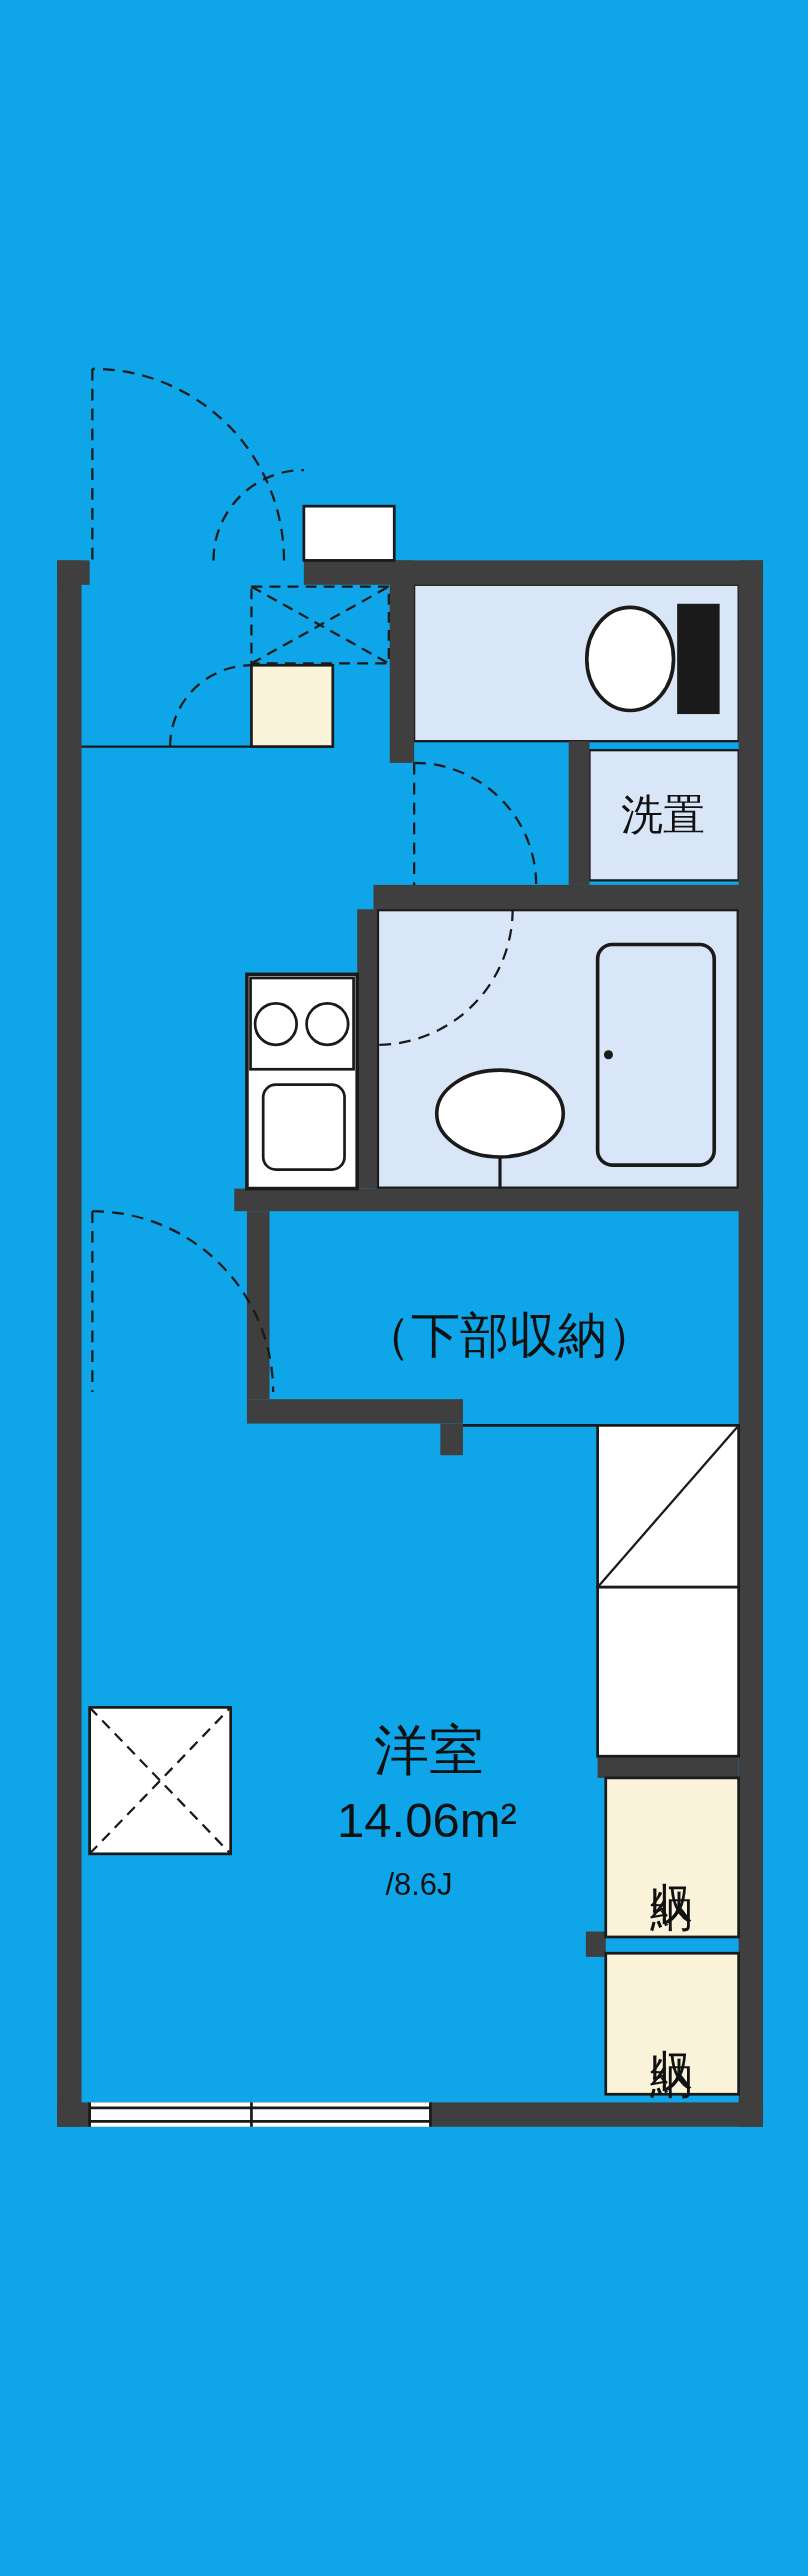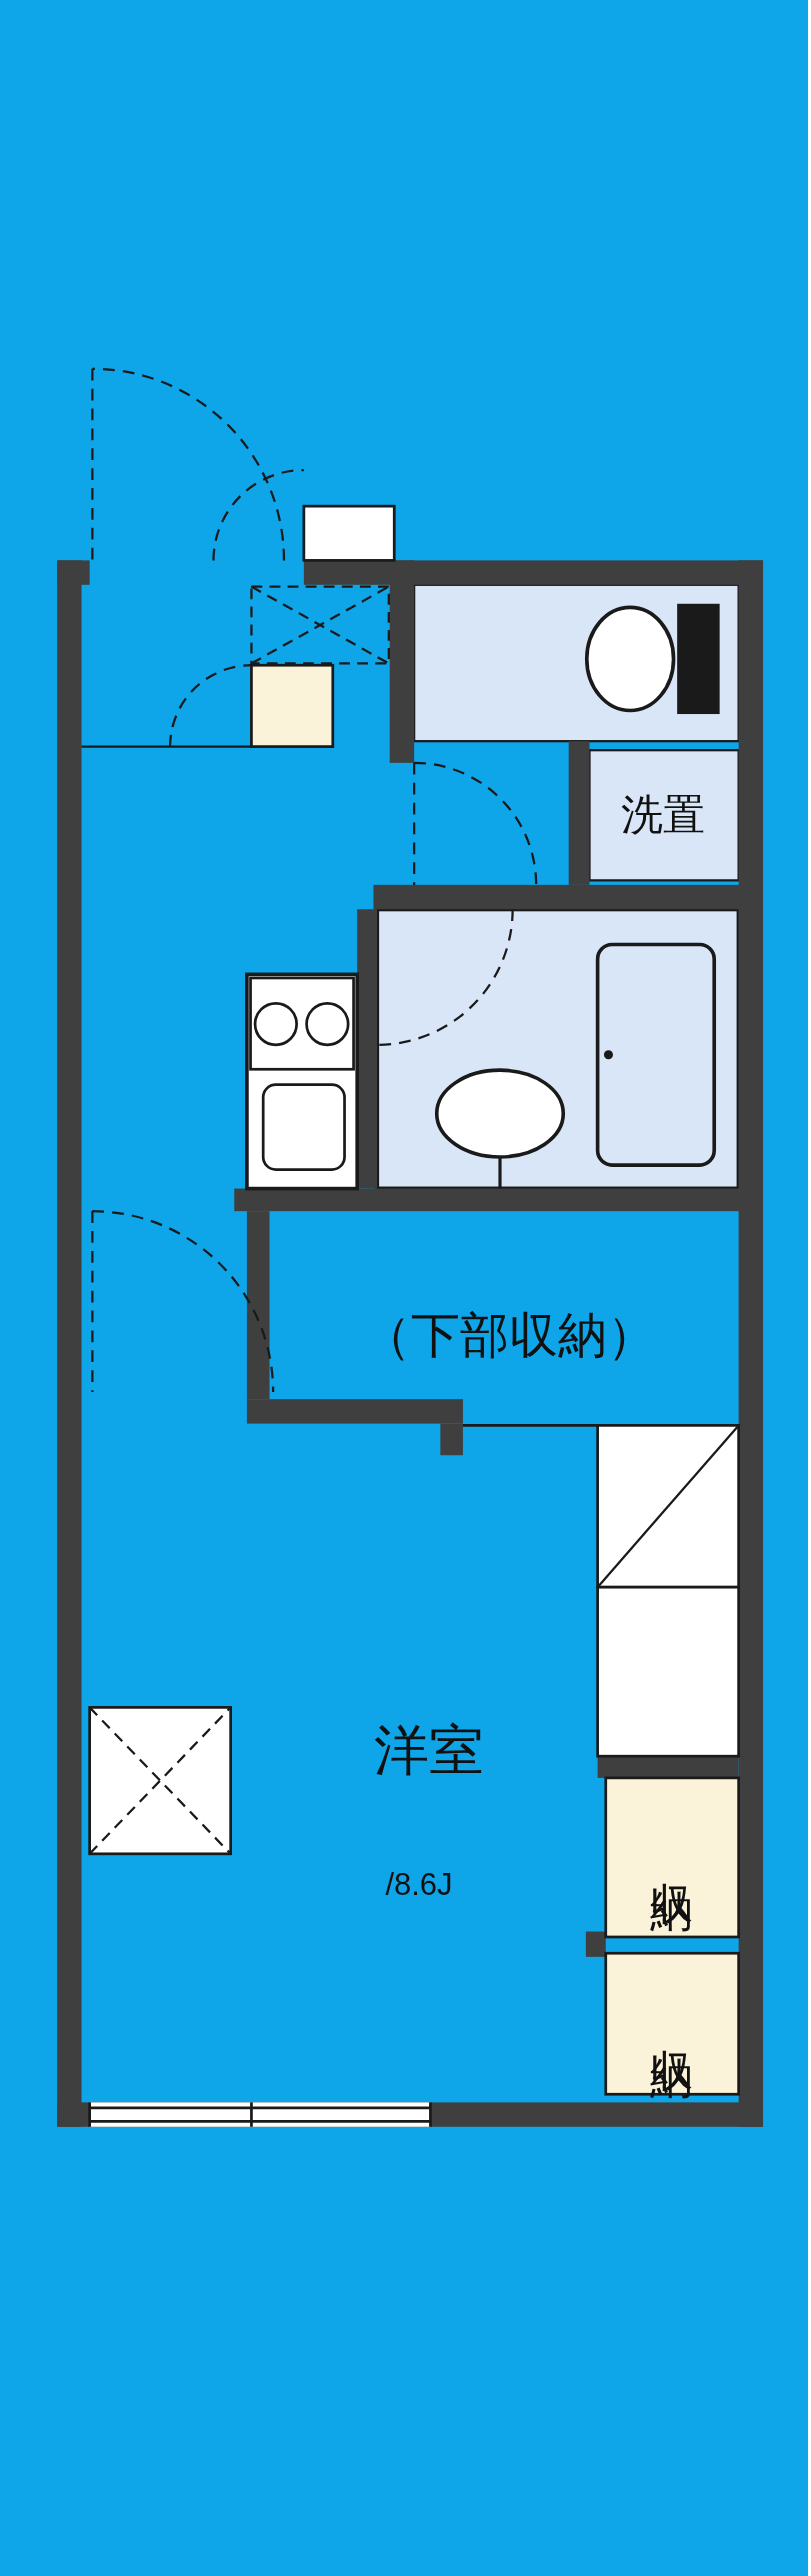--- a/index.html
+++ b/index.html
@@ -86,17 +86,18 @@
     <path d="M 458 844 A 135 135 0 0 1 593 979" class="thin" stroke-width="2.5" stroke-dasharray="13 9"></path>
     <path d="M 458 844 L 458 979" class="thin" stroke-width="2.5" stroke-dasharray="13 9"></path>
     <path d="M 567 1006 A 150 150 0 0 1 417 1156" class="thin" stroke-width="2.5" stroke-dasharray="13 9"></path>
     <path d="M 102 1340 A 200 200 0 0 1 302 1540" class="thin" stroke-width="2.5" stroke-dasharray="13 9"></path>
     <path d="M 102 1340 L 102 1540" class="thin" stroke-width="2.5" stroke-dasharray="13 9"></path>
   </svg>
 
   <div class="lbl" style="left:663px;top:815px;font-size:42px;">洗置</div>
   <div class="lbl" style="left:509px;top:1335px;font-size:49px;">（下部収納）</div>
   <div class="lbl" style="left:419px;top:1750px;font-size:55px;margin-left:10px;">洋室</div>
+  <div class="lbl" style="left:427px;top:1820px;font-size:49px;">14.06m²</div>
   <div class="lbl" style="left:419px;top:1884px;font-size:31px;">/8.6J</div>
   <div class="lbl vert" style="left:672px;top:1857px;font-size:43px;">収納</div>
   <div class="lbl vert" style="left:672px;top:2024px;font-size:43px;">収納</div>
 </div>
 
 
 </body></html>

